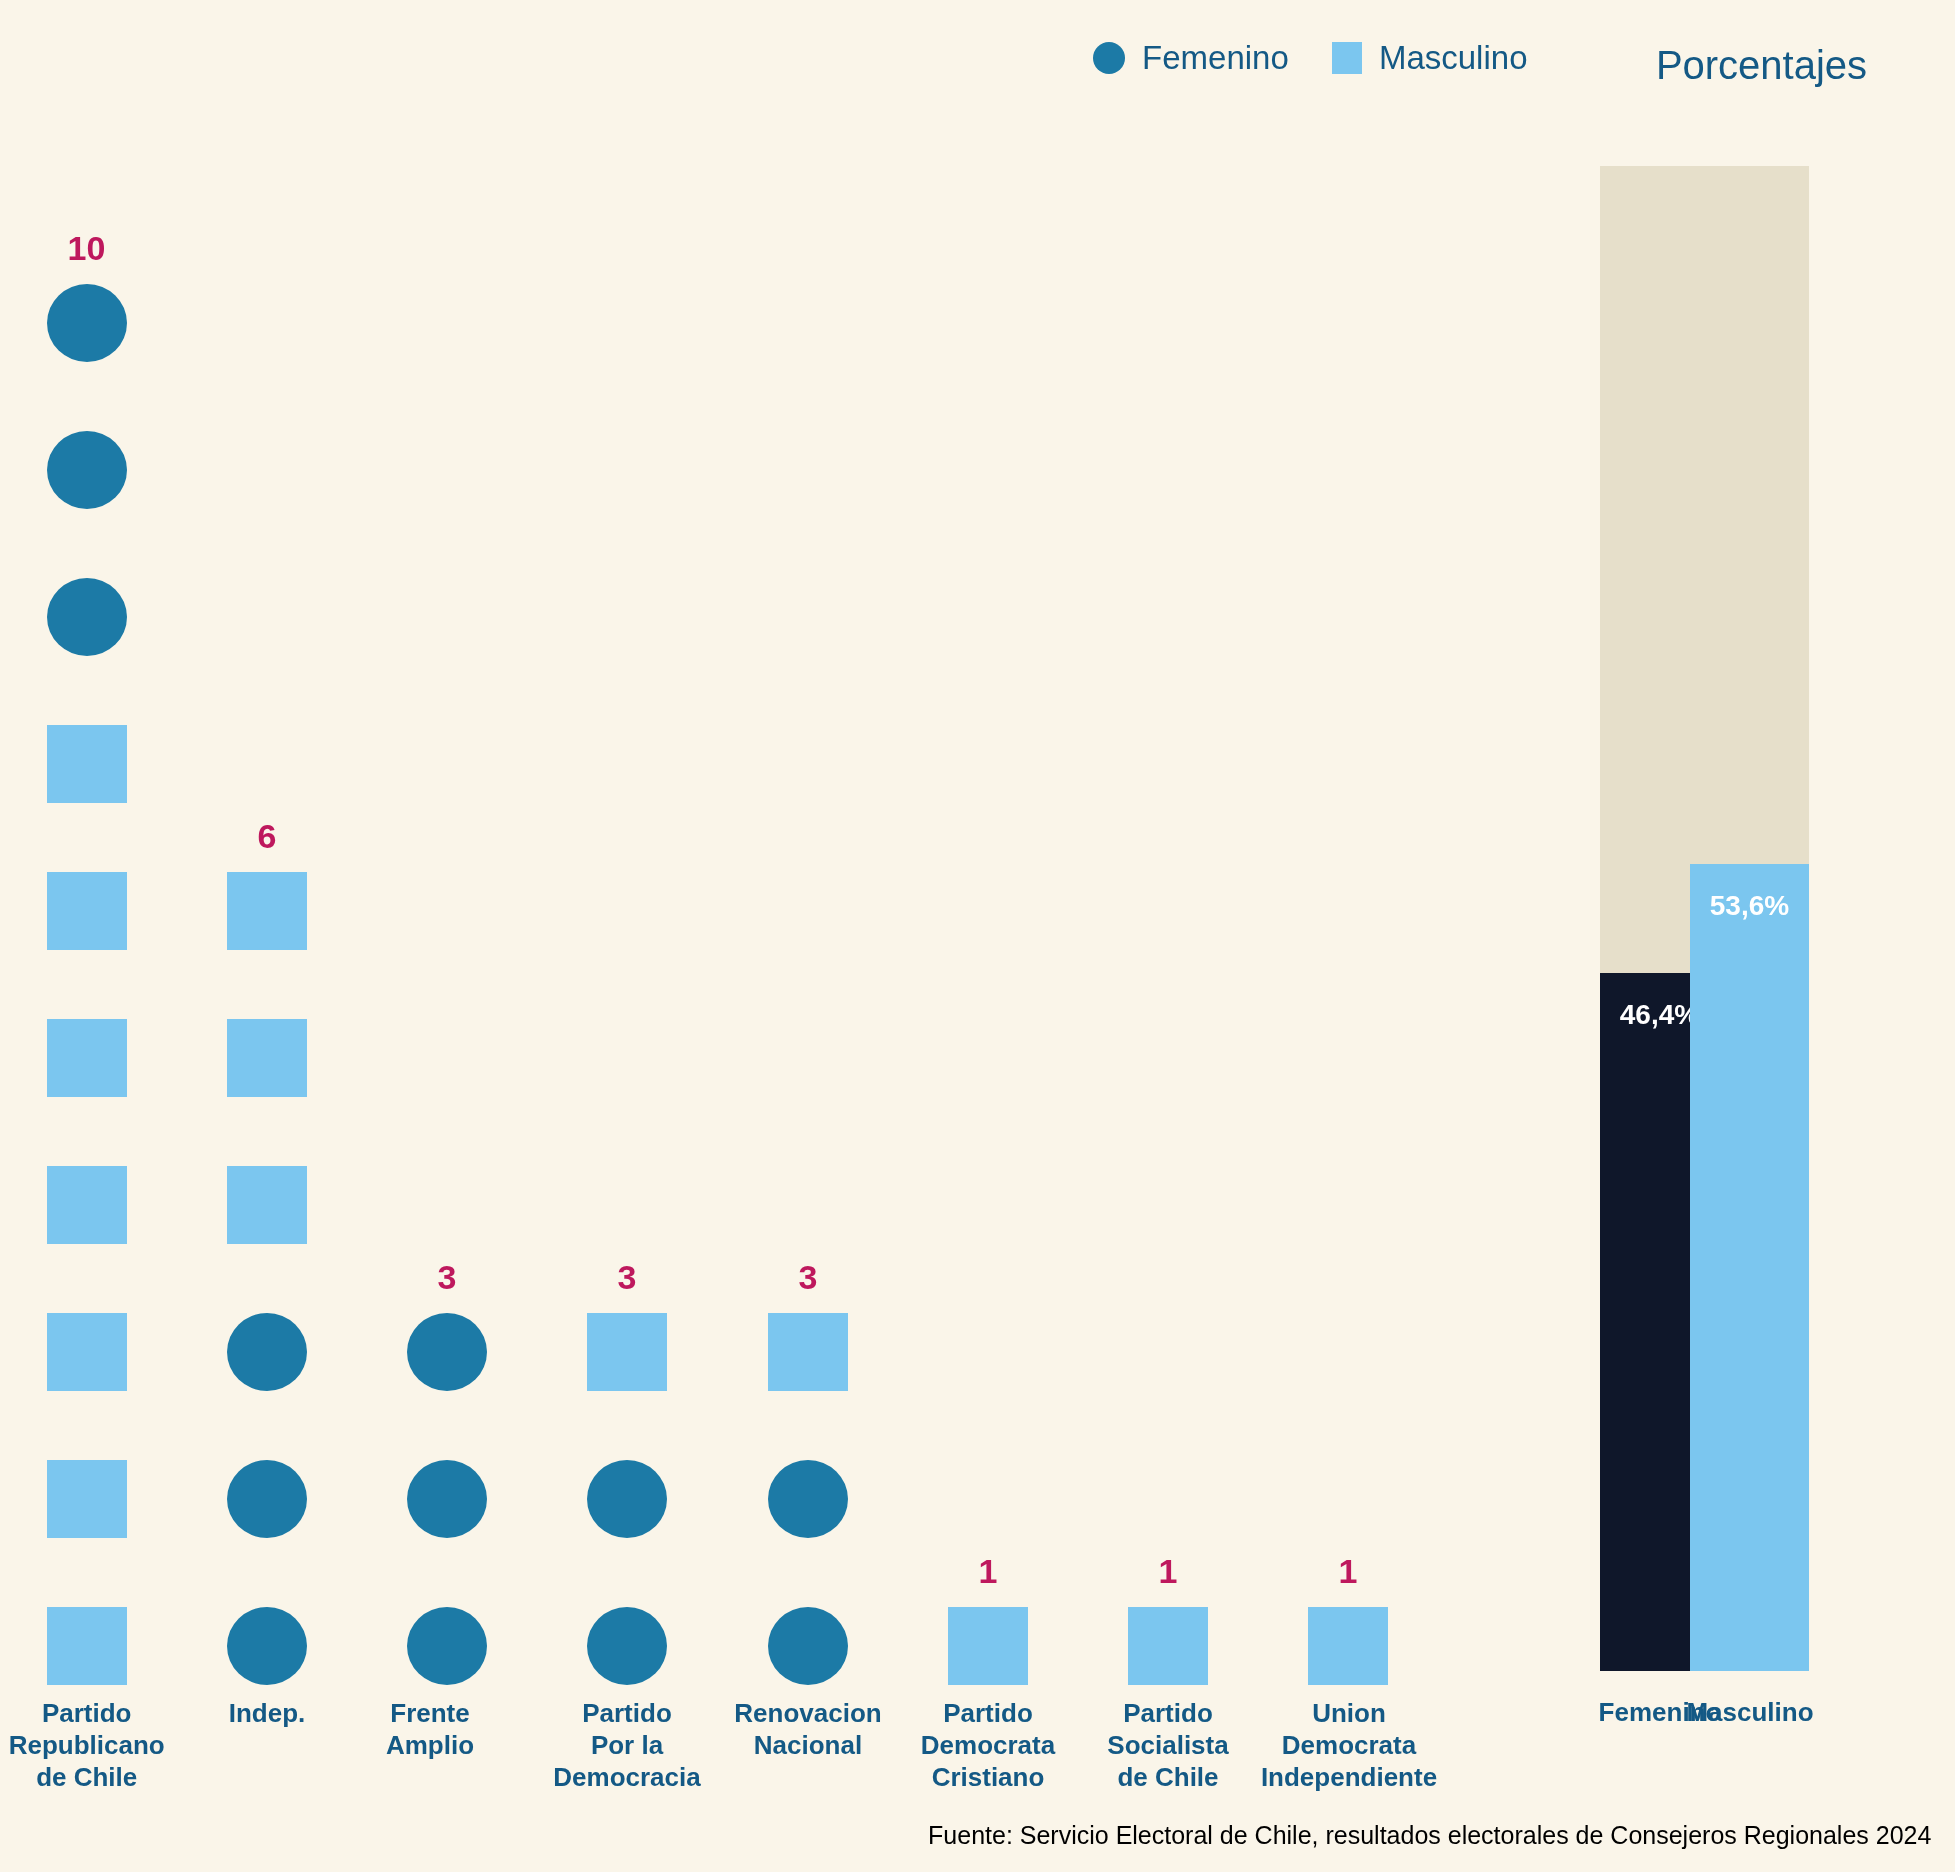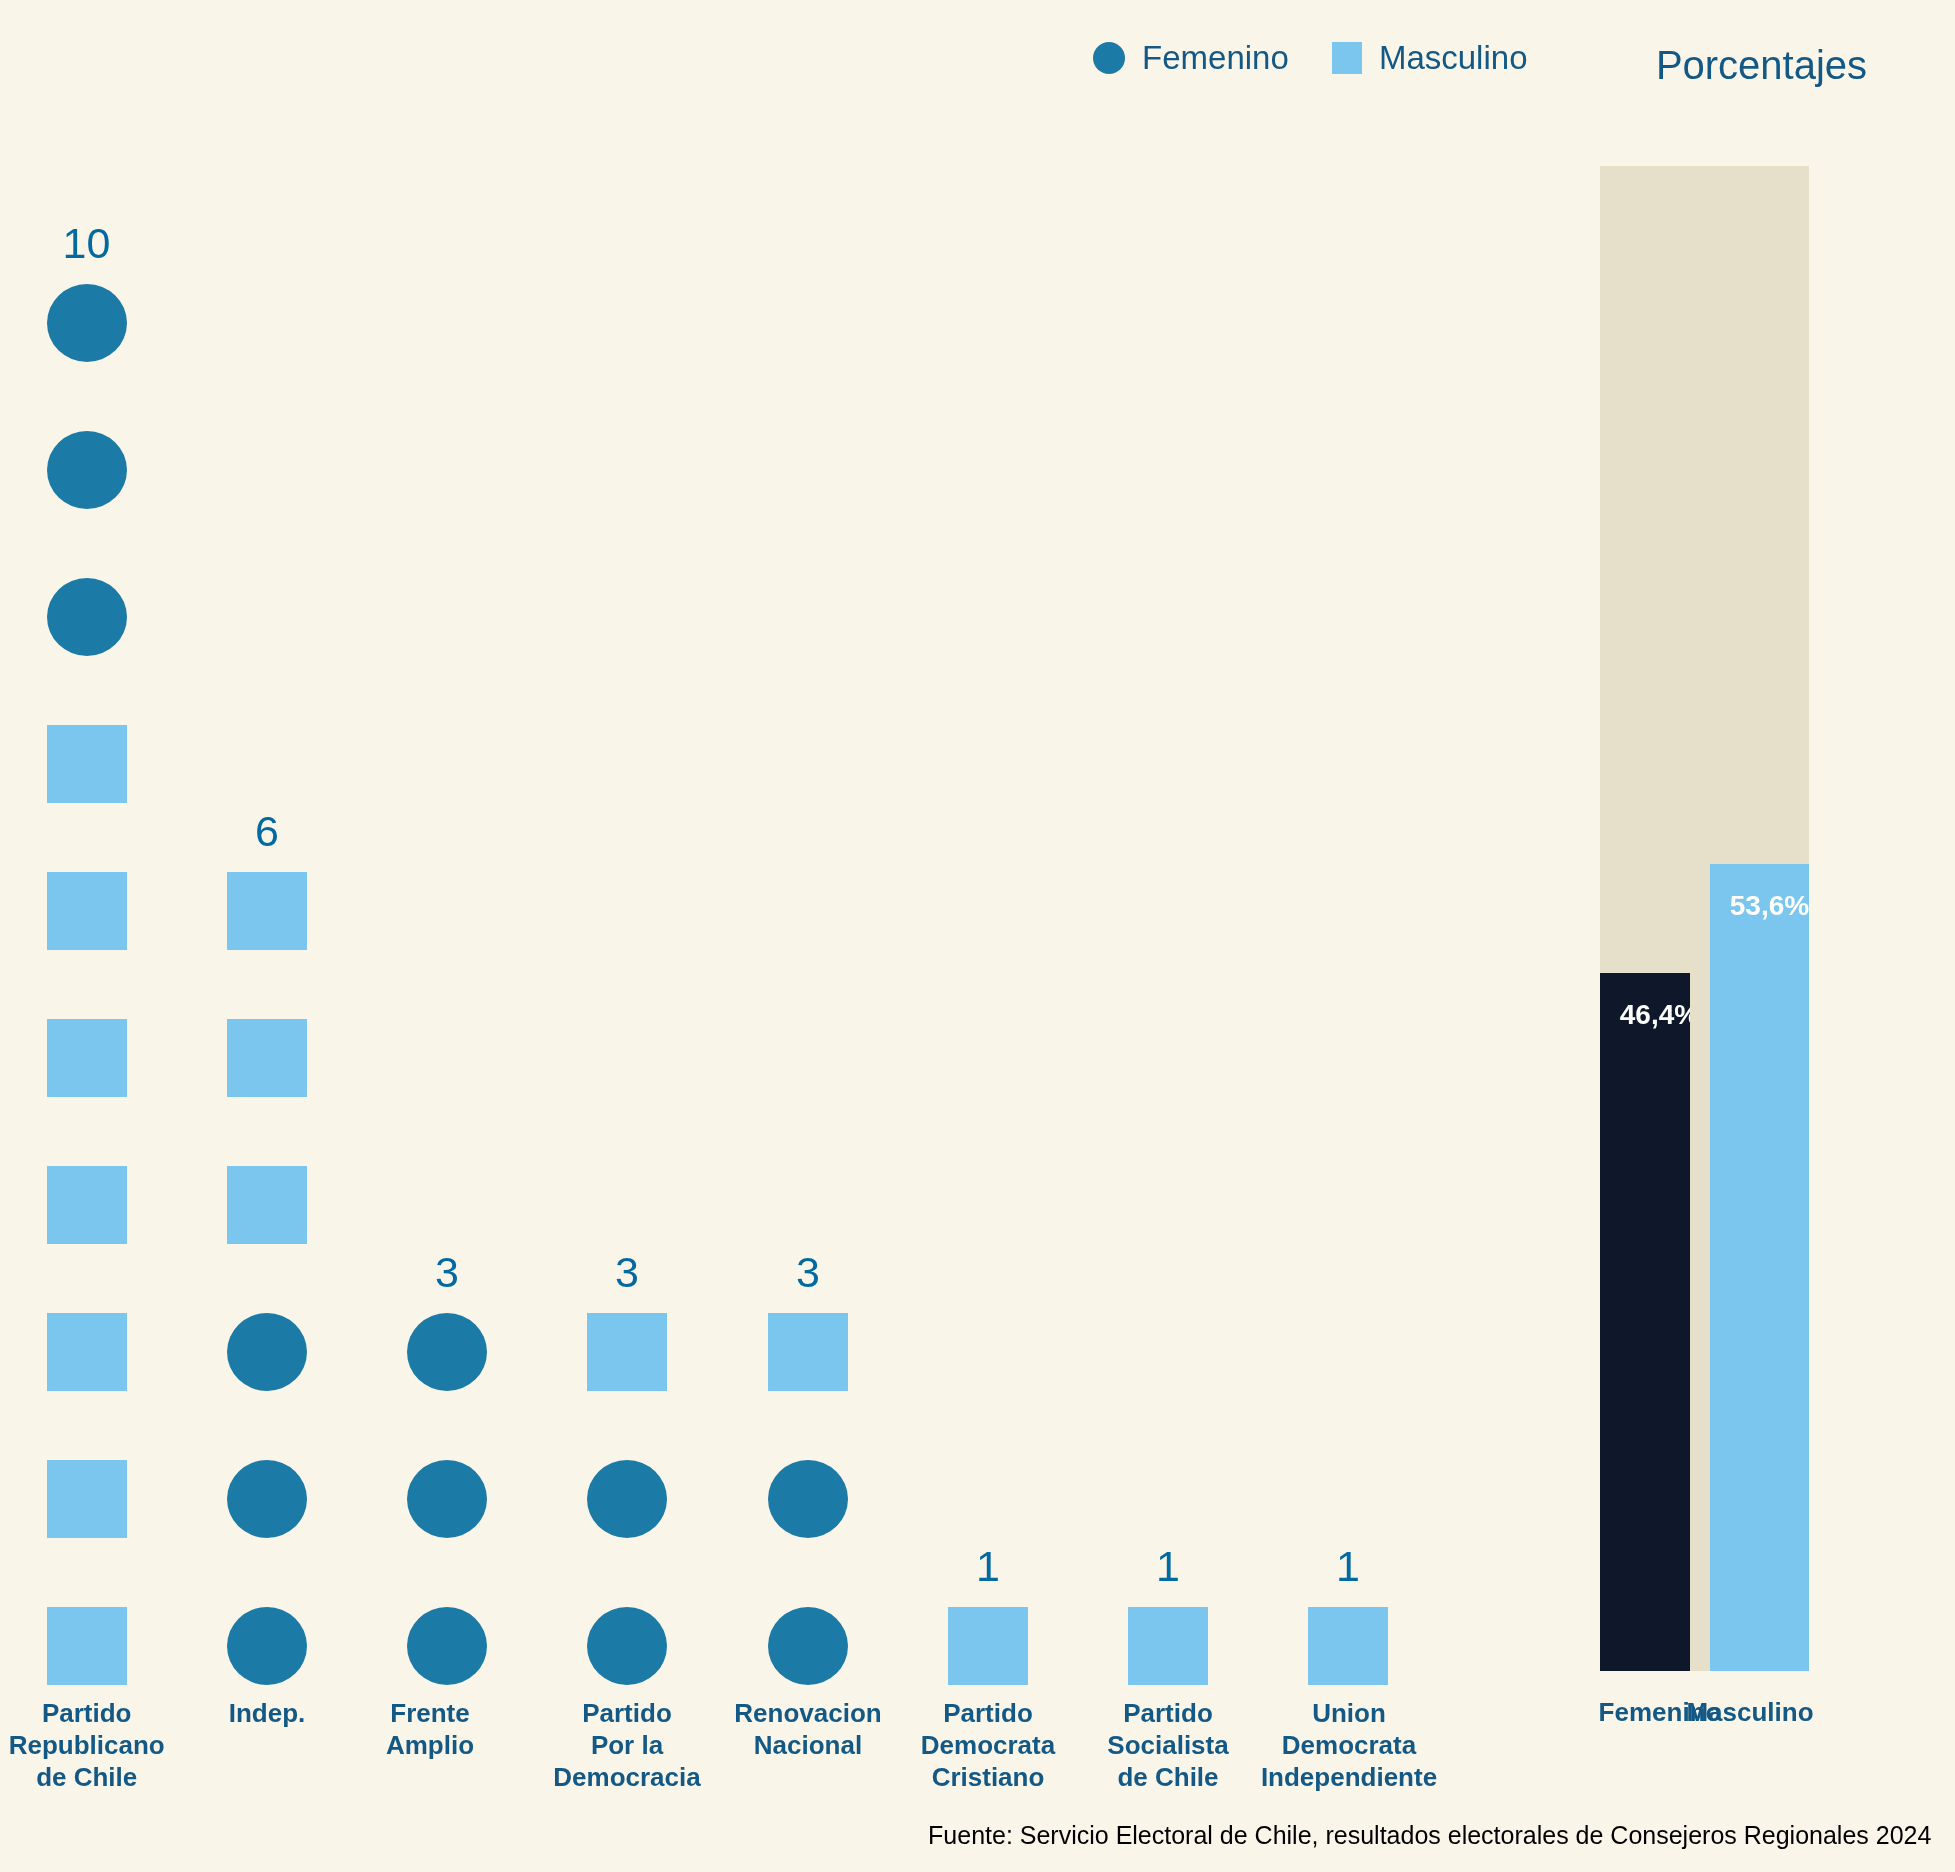--- a/index.html
+++ b/index.html
@@ -82,23 +82,23 @@
   .party-col {
     position: absolute;
     bottom: 0;
     width: 166px;
     display: flex;
     flex-direction: column;
     justify-content: flex-end;
     align-items: center;
   }
   .col-count {
-    font-size: 43px;
-    font-weight: 400;
-    color: #0369a1;
+    font-size: 34px;
+    font-weight: 700;
+    color: #be185d;
     line-height: 1;
     margin-bottom: 19.4px;
   }
   .icon-stack {
     display: flex;
     flex-direction: column;
     align-items: center;
   }
   .unit {
     width: 80px;
@@ -297,21 +297,21 @@
     <div class="pct-col" style="left: 26px;">
       <div class="pct-track">
         <div class="pct-fill female" style="height: 46.4%;">
           <div class="pct-value">46,4%</div>
         </div>
       </div>
     </div>
     <div class="pct-label" style="left: -11px;">Femenino</div>
     <div class="pct-col" style="left: 116px;">
       <div class="pct-track">
-        <div class="pct-fill male" style="height: 53.6%; margin-left: 20px;">
+        <div class="pct-fill male" style="height: 53.6%;">
           <div class="pct-value">53,6%</div>
         </div>
       </div>
     </div>
     <div class="pct-label" style="left: 79px;">Masculino</div>
   </div>
 
 <div id="source-note">Fuente: Servicio Electoral de Chile, resultados electorales de Consejeros Regionales 2024</div>
 
 

